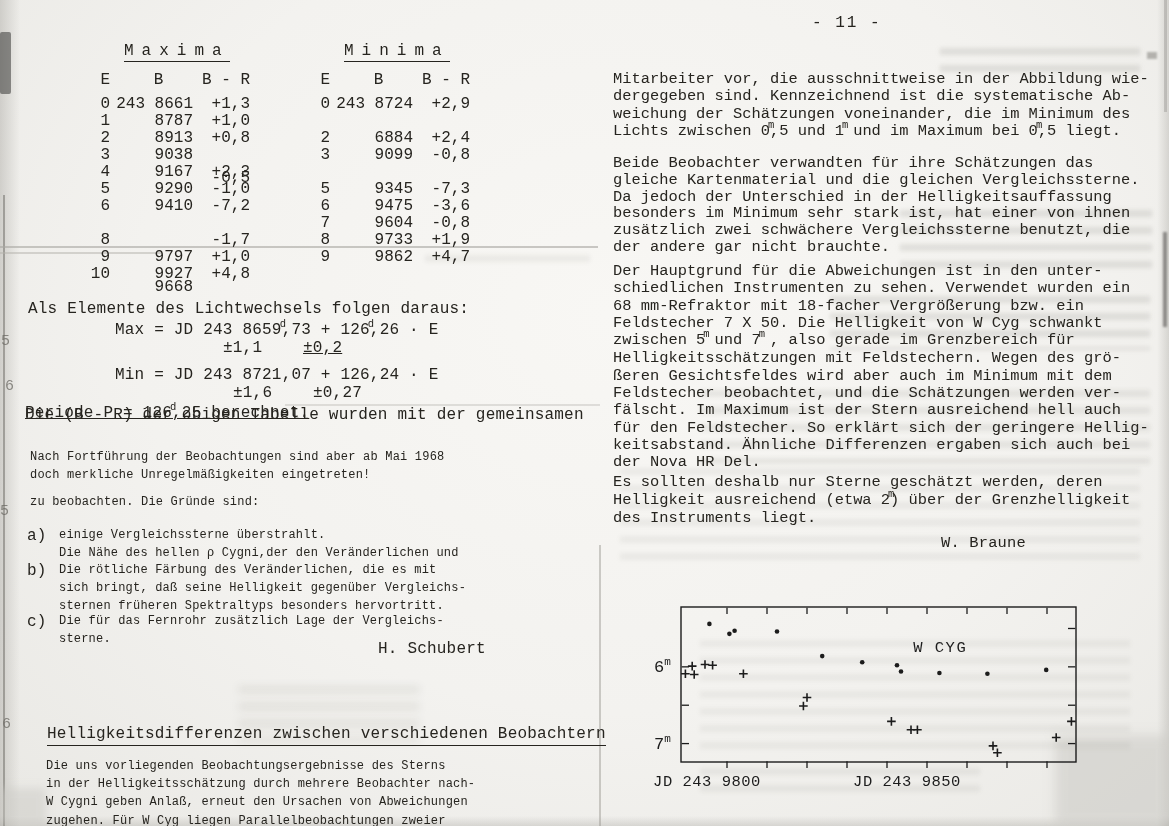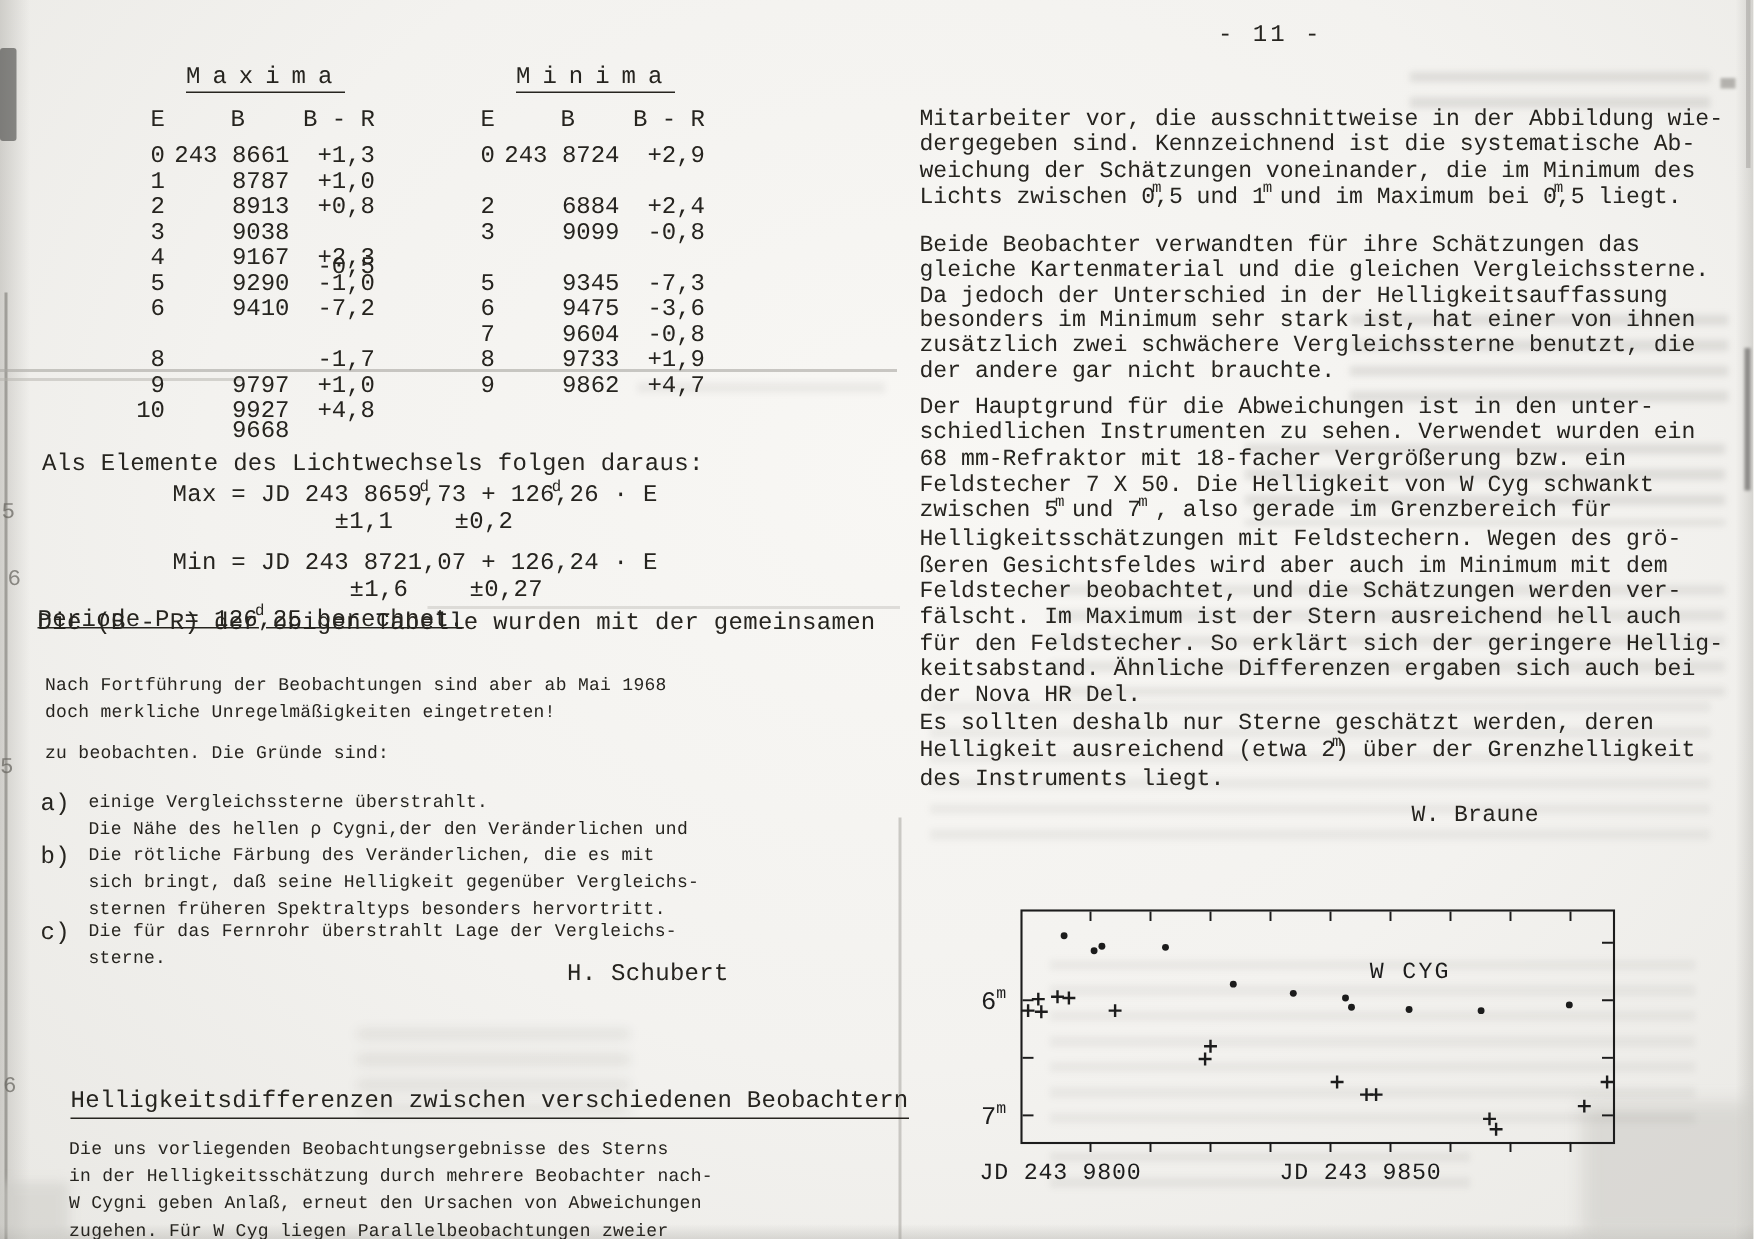--- a/index.html
+++ b/index.html
@@ -143,36 +143,36 @@
       <span class="c2" style="grid-row: 9;">9733</span>
       <span class="c3" style="grid-row: 9;">+1,9</span>
       <span class="c1" style="grid-row: 10;">9</span>
       <span class="c2" style="grid-row: 10;">9862</span>
       <span class="c3" style="grid-row: 10;">+4,7</span>
     </div>
 
   <div class="txt" style="left:28px;top:300px;">Als Elemente des Lichtwechsels folgen daraus:</div>
   <div class="txt" style="left:115px;top:321px;">Max = JD 243 8659<span class="sup">d</span>,73 + 126<span class="sup">d</span>,26 · E</div>
   <div class="txt" style="left:223px;top:339px;">±1,1</div>
-  <div class="txt" style="left:303px;top:339px;">±0,2</div>
+  <div class="txt" style="left:303px;top:339px;text-decoration:underline;">±0,2</div>
   <div class="txt" style="left:115px;top:366px;">Min = JD 243 8721,07 + 126,24 · E</div>
   <div class="txt" style="left:233px;top:384px;">±1,6</div>
   <div class="txt" style="left:313px;top:384px;">±0,27</div>
   <div class="txt" style="left:25px;top:406px;">Die (B - R) der obigen Tabelle wurden mit der gemeinsamen</div>
   <div class="txt" style="left:25px;top:404px;text-decoration:underline;">Periode P = 126<span class="sup">d</span>,25 berechnet.</div>
 
   <div class="para" style="left:30px;top:449px;"><div class="line">Nach Fortführung der Beobachtungen sind aber ab Mai 1968</div><div class="line">doch merkliche Unregelmäßigkeiten eingetreten!</div></div>
   <div class="para" style="left:30px;top:494px;"><div class="line">zu beobachten. Die Gründe sind:</div></div>
 
   <div class="txt" style="left:27px;top:527px;">a)</div>
   <div class="para" style="left:59px;top:527px;"><div class="line">einige Vergleichssterne überstrahlt.</div><div class="line">Die Nähe des hellen ρ Cygni,der den Veränderlichen und</div></div>
   <div class="txt" style="left:27px;top:562px;">b)</div>
   <div class="para" style="left:59px;top:562px;"><div class="line">Die rötliche Färbung des Veränderlichen, die es mit</div><div class="line">sich bringt, daß seine Helligkeit gegenüber Vergleichs-</div><div class="line">sternen früheren Spektraltyps besonders hervortritt.</div></div>
   <div class="txt" style="left:27px;top:613px;">c)</div>
-  <div class="para" style="left:59px;top:613px;"><div class="line">Die für das Fernrohr überstrahlt Lage der Vergleichs-</div><div class="line">sterne.</div></div>
+  <div class="para" style="left:59px;top:613px;"><div class="line">Die für das Fernrohr zusätzlich Lage der Vergleichs-</div><div class="line">sterne.</div></div>
 
   <div class="txt" style="left:378px;top:640px;">H. Schubert</div>
 
   <div class="txt heading" style="left:47px;top:725px;">Helligkeitsdifferenzen zwischen verschiedenen Beobachtern</div>
   <div class="para" style="left:46px;top:757px;line-height:18.2px;"><div class="line">Die uns vorliegenden Beobachtungsergebnisse des Sterns</div><div class="line">in der Helligkeitsschätzung durch mehrere Beobachter nach-</div><div class="line">W Cygni geben Anlaß, erneut den Ursachen von Abweichungen</div><div class="line">zugehen. Für W Cyg liegen Parallelbeobachtungen zweier</div></div>
 
   <div class="para rcol" style="left:613px;top:71px;"><div class="line">Mitarbeiter vor, die ausschnittweise in der Abbildung wie-</div><div class="line">dergegeben sind. Kennzeichnend ist die systematische Ab-</div><div class="line">weichung der Schätzungen voneinander, die im Minimum des</div><div class="line">Lichts zwischen 0<span class="sup">m</span>,5 und 1<span class="sup">m</span> und im Maximum bei 0<span class="sup">m</span>,5 liegt.</div></div>
   <div class="para rcol" style="left:613px;top:155px;line-height:16.8px;"><div class="line">Beide Beobachter verwandten für ihre Schätzungen das</div><div class="line">gleiche Kartenmaterial und die gleichen Vergleichssterne.</div><div class="line">Da jedoch der Unterschied in der Helligkeitsauffassung</div><div class="line">besonders im Minimum sehr stark ist, hat einer von ihnen</div><div class="line">zusätzlich zwei schwächere Vergleichssterne benutzt, die</div><div class="line">der andere gar nicht brauchte.</div></div>
   <div class="para rcol" style="left:613px;top:263px;"><div class="line">Der Hauptgrund für die Abweichungen ist in den unter-</div><div class="line">schiedlichen Instrumenten zu sehen. Verwendet wurden ein</div><div class="line">68 mm-Refraktor mit 18-facher Vergrößerung bzw. ein</div><div class="line">Feldstecher 7 X 50. Die Helligkeit von W Cyg schwankt</div><div class="line">zwischen 5<span class="sup">m</span> und 7<span class="sup">m</span> , also gerade im Grenzbereich für</div><div class="line">Helligkeitsschätzungen mit Feldstechern. Wegen des grö-</div><div class="line">ßeren Gesichtsfeldes wird aber auch im Minimum mit dem</div><div class="line">Feldstecher beobachtet, und die Schätzungen werden ver-</div><div class="line">fälscht. Im Maximum ist der Stern ausreichend hell auch</div><div class="line">für den Feldstecher. So erklärt sich der geringere Hellig-</div><div class="line">keitsabstand. Ähnliche Differenzen ergaben sich auch bei</div><div class="line">der Nova HR Del.</div></div>
   <div class="para rcol" style="left:613px;top:474px;line-height:17.5px;"><div class="line">Es sollten deshalb nur Sterne geschätzt werden, deren</div><div class="line">Helligkeit ausreichend (etwa 2<span class="sup">m</span>) über der Grenzhelligkeit</div><div class="line">des Instruments liegt.</div></div>

